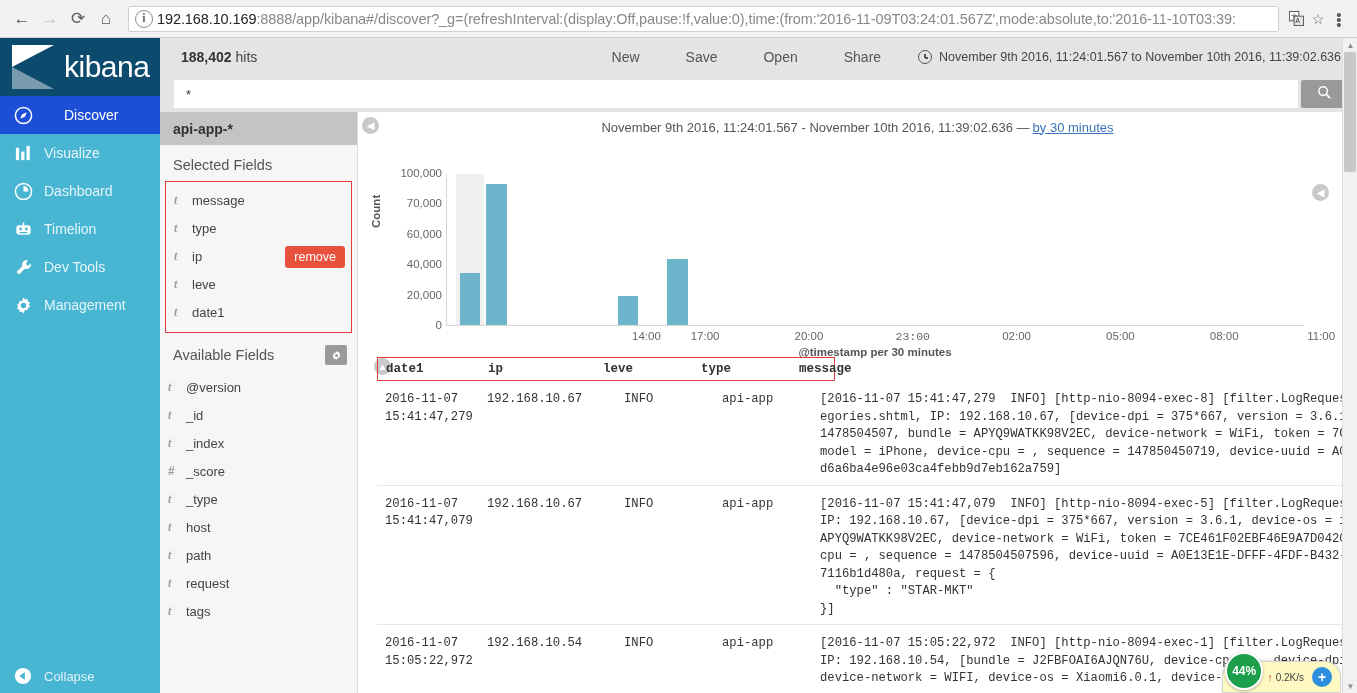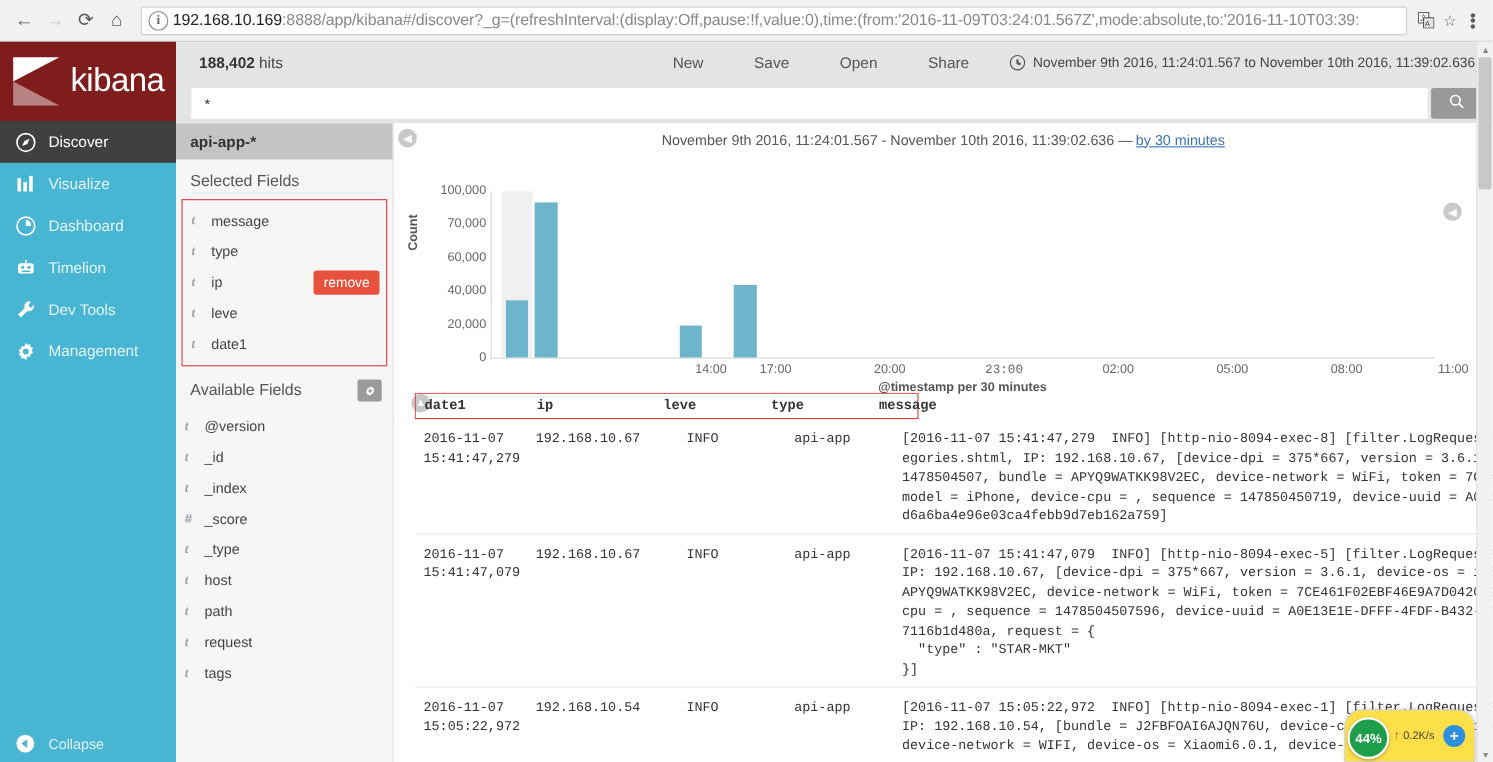--- a/index.html
+++ b/index.html
@@ -55,21 +55,21 @@
     padding-top: 2px;
   }
   #menu-dots i { display: block; font-style: normal; }
 
   
   #sidebar {
     position: absolute; top: 38px; left: 0; width: 160px; height: 655px;
     background: #48b5d2;
   }
   #brand {
-    height: 72px; background: #7f1d1d;
+    height: 58px; background: #0c4a6e;
     display: flex; align-items: center; padding-left: 12px;
   }
   #brand-mark {
     width: 42px; height: 44px; position: relative; flex: 0 0 auto;
   }
   #brand-mark .k1 {
     position: absolute; left: 0; top: 0;
     width: 0; height: 0;
     border-left: 42px solid #fff;
     border-bottom: 22px solid transparent;
@@ -81,21 +81,21 @@
     border-top: 22px solid transparent;
   }
   #brand-text {
     color: #fff; font-size: 30px; margin-left: 10px;
     letter-spacing: -0.5px;
   }
   .nav-item {
     height: 38px; display: flex; align-items: center;
     color: #e4f5fa; font-size: 14px; padding-left: 14px;
   }
-  .nav-item.active { background: #404040; color: #fff; }
+  .nav-item.active { background: #1d4ed8; color: #fff; gap: 20px; }
   .nav-ico {
     width: 26px; flex: 0 0 auto; display: flex;
     align-items: center; justify-content: flex-start;
     color: #fff;
   }
   .nav-label { margin-left: 4px; }
   #collapse {
     position: absolute; bottom: 0; left: 0; width: 160px; height: 34px;
     display: flex; align-items: center; padding-left: 14px;
     color: #dff2f8; font-size: 13px;
@@ -314,22 +314,22 @@
   }
   .scroll-arrow {
     position: absolute; left: 0; width: 15px; height: 14px;
     display: flex; align-items: center; justify-content: center;
     color: #8a8a8a; font-size: 8px;
   }
 
   
   #netmon {
     position: absolute; right: 16px; bottom: 0px;
-    height: 48px; display: flex; align-items: center;
-    background: #fde047; border: 1px solid #d4d4d4;
+    height: 32px; display: flex; align-items: center;
+    background: #fef9c3; border: 1px solid #d4d4d4;
     border-radius: 16px 16px 0 0; padding: 0 8px 0 44px;
     box-shadow: 0 -1px 3px rgba(0,0,0,0.12);
   }
   #cpu-ring {
     position: absolute; left: 2px; bottom: 2px;
     width: 38px; height: 38px; border-radius: 50%;
     background: #1d9e4b; border: 2px solid #fff;
     box-shadow: 0 1px 3px rgba(0,0,0,0.3);
     display: flex; align-items: center; justify-content: center;
     color: #fff; font-size: 12px; font-weight: bold;

